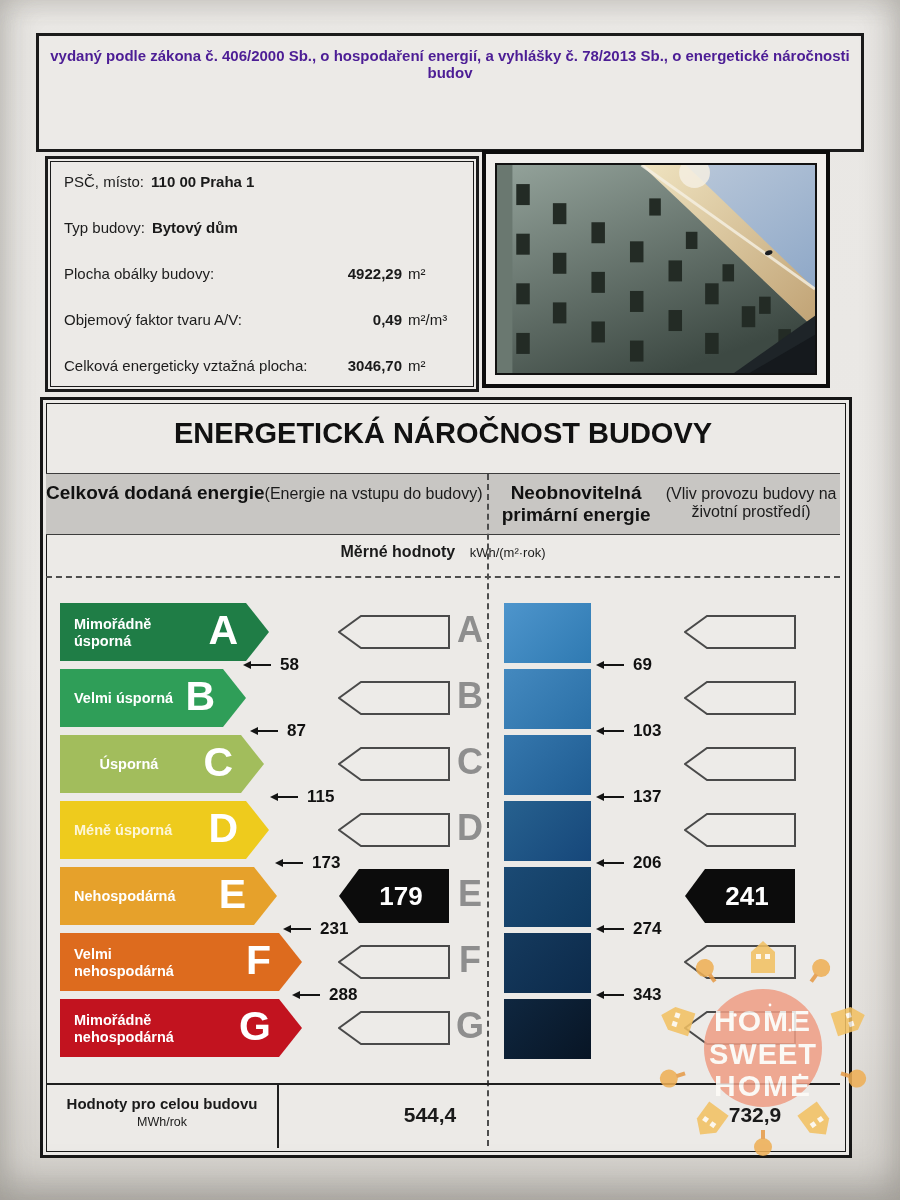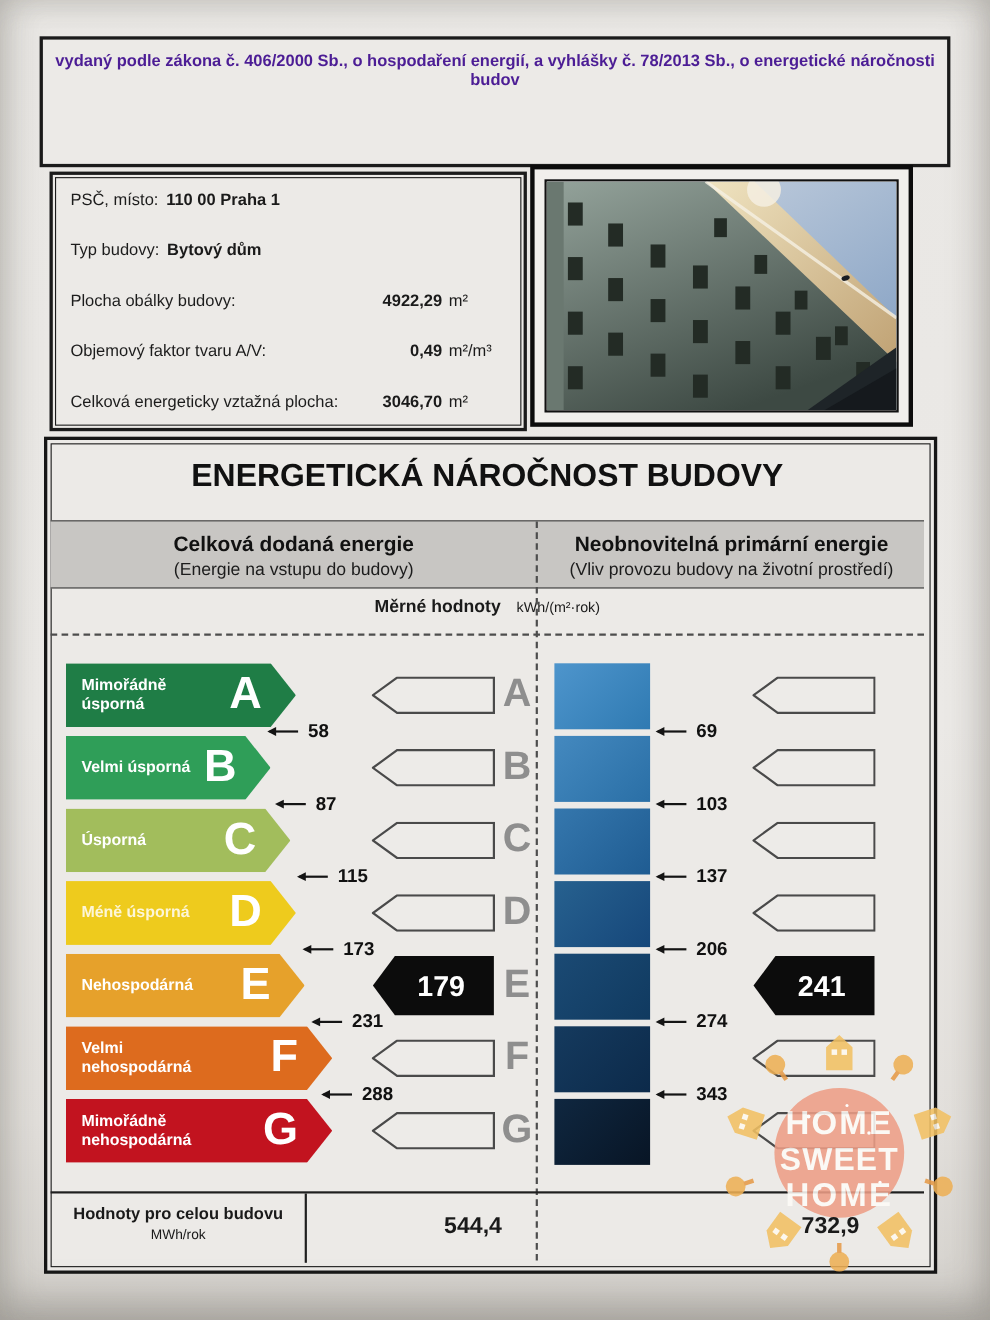--- a/index.html
+++ b/index.html
@@ -26,37 +26,37 @@
   .info-row .unit{width:52px;margin-left:6px;font-weight:400;}
   
   .photo-frame{left:482px;top:150px;width:348px;height:238px;background:#0c0c0c;padding:4px;box-sizing:border-box;}
   .photo-mat{position:absolute;inset:4px;background:#f1efec;}
   .photo-inner{position:absolute;inset:9px;border:2px solid #111;overflow:hidden;}
   
   .main-box{left:40px;top:397px;width:806px;height:755px;border:3px solid #161616;background:#eceae7;}
   .main-box .inner-line{position:absolute;inset:3px;border:1px solid #1a1a1a;pointer-events:none;}
   .sec-title{left:40px;top:417px;width:806px;text-align:center;font-size:29px;font-weight:900;color:#111;}
   .band{left:46px;top:473px;width:794px;height:62px;background:#c8c6c3;border-top:1px solid #3c3c3c;border-bottom:1px solid #3c3c3c;box-sizing:border-box;}
-  .band-cell{position:absolute;top:8px;height:48px;display:flex;flex-direction:column;justify-content:center;text-align:center;}
+  .band-cell{position:absolute;top:8px;height:48px;display:flex;flex-direction:row;text-align:center;}
   .band-cell .t{font-size:19px;font-weight:700;color:#111;}
   .band-cell .s{font-size:16px;color:#1c1c1c;margin-top:3px;}
   .band-left{left:0;width:442px;}
   .band-right{left:444px;width:350px;}
   .units-row{left:40px;top:543px;width:806px;text-align:center;}
   .units-row .u1{font-size:16px;font-weight:700;}
   .units-row .u2{font-size:13px;margin-left:10px;}
   .dash-h{left:46px;top:576px;width:794px;height:0;border-top:2px dashed #4d4d4d;}
   .dash-v{left:487px;top:474px;width:0;height:672px;border-left:2px dashed #4d4d4d;}
   
   .cbar{left:60px;height:58px;clip-path:polygon(0 0,calc(100% - 23px) 0,100% 50%,calc(100% - 23px) 100%,0 100%);}
   .cbar .clabel{position:absolute;left:14px;top:50%;transform:translateY(-50%);width:110px;color:#fff;font-size:14.5px;font-weight:700;line-height:16.5px;}
   .cbar .cletter{position:absolute;right:31px;top:50%;transform:translateY(-53%);color:#fff;font-size:41px;font-weight:900;}
   .r0{width:179px;background:#1f7d46;padding-left:30px;}
   .r1{width:186px;background:#2f9e58;}
-  .r2{width:204px;background:#a2bd5c;}
+  .r2{width:204px;background:#a2bd5c;text-align:center;}
   .r3{width:209px;background:#eecb1d;}
   .r4{width:217px;background:#e6a12b;}
   .r5{width:226px;background:#dd6b1e;padding-left:16px;}
   .r6{width:242px;background:#c2131f;}
   .r3 .clabel{color:#fdf6d8;}
   
   .tick{display:flex;align-items:center;height:22px;}
   .tick .shaft{width:26px;height:2px;background:#141414;position:relative;flex:none;}
   .tick .shaft::before{content:'';position:absolute;left:-2px;top:-3px;width:0;height:0;border-right:8px solid #141414;border-top:4px solid transparent;border-bottom:4px solid transparent;}
   .tick .tv{font-size:17px;font-weight:700;margin-left:9px;color:#111;}

